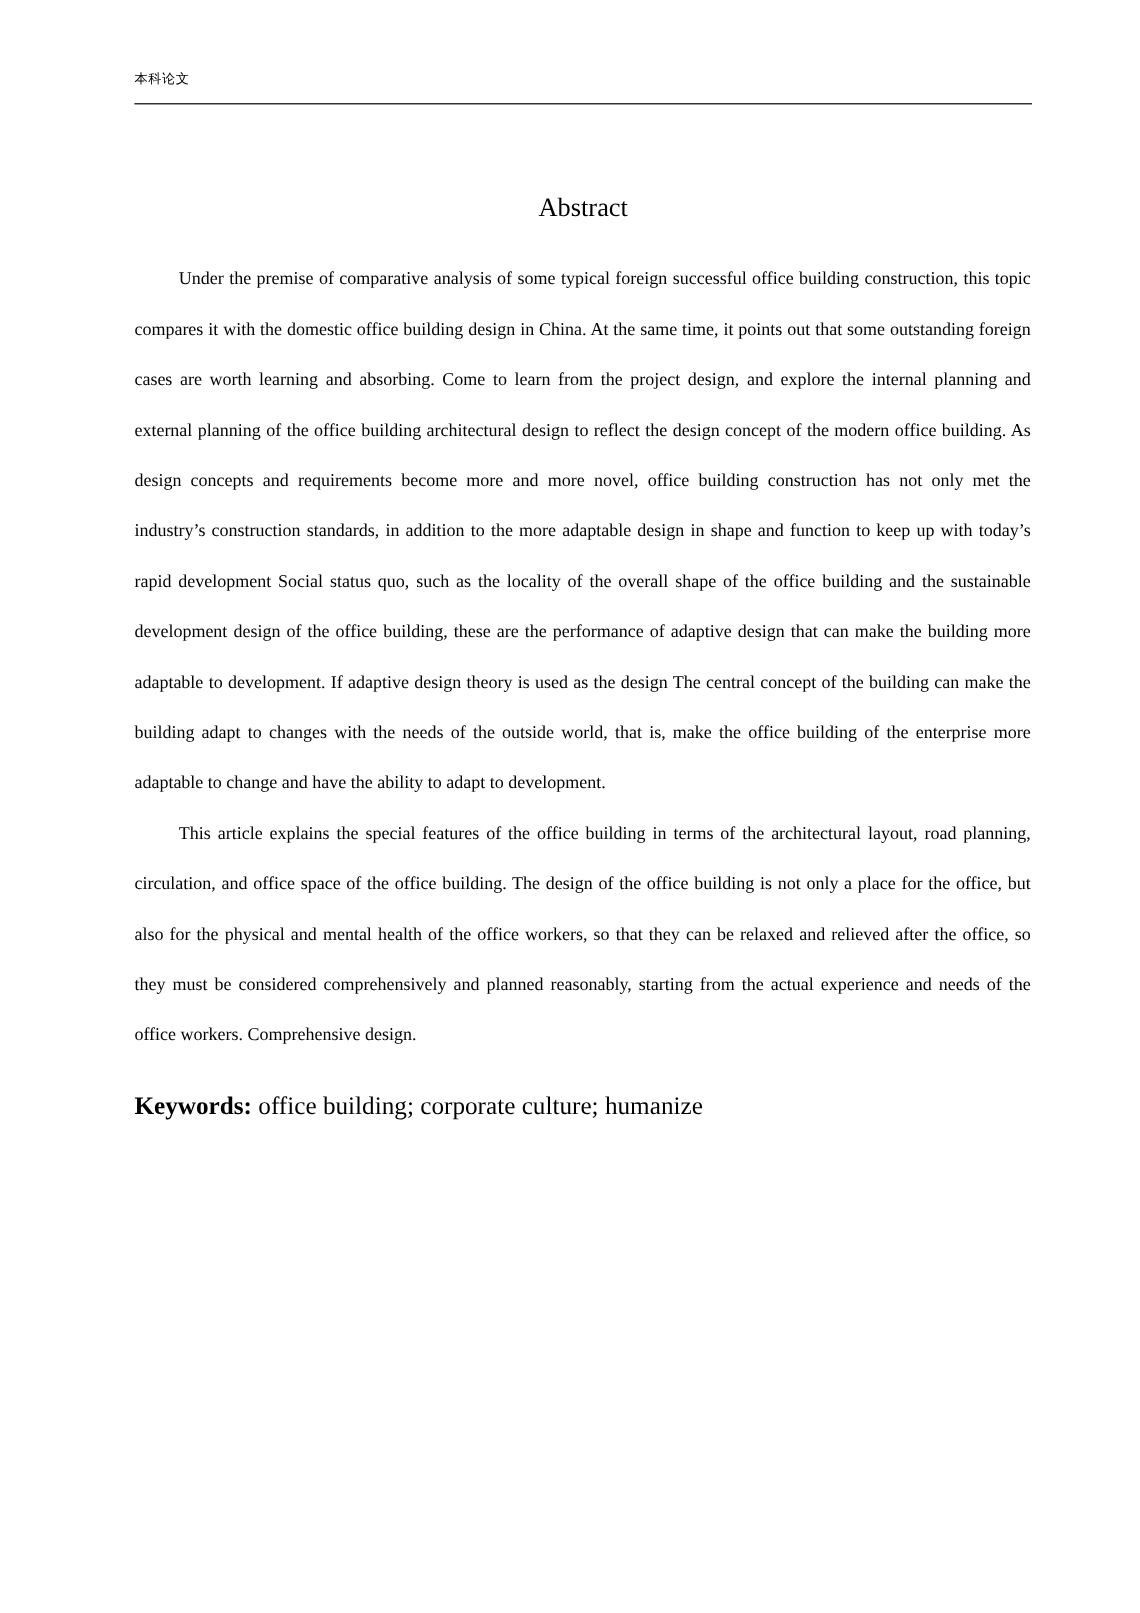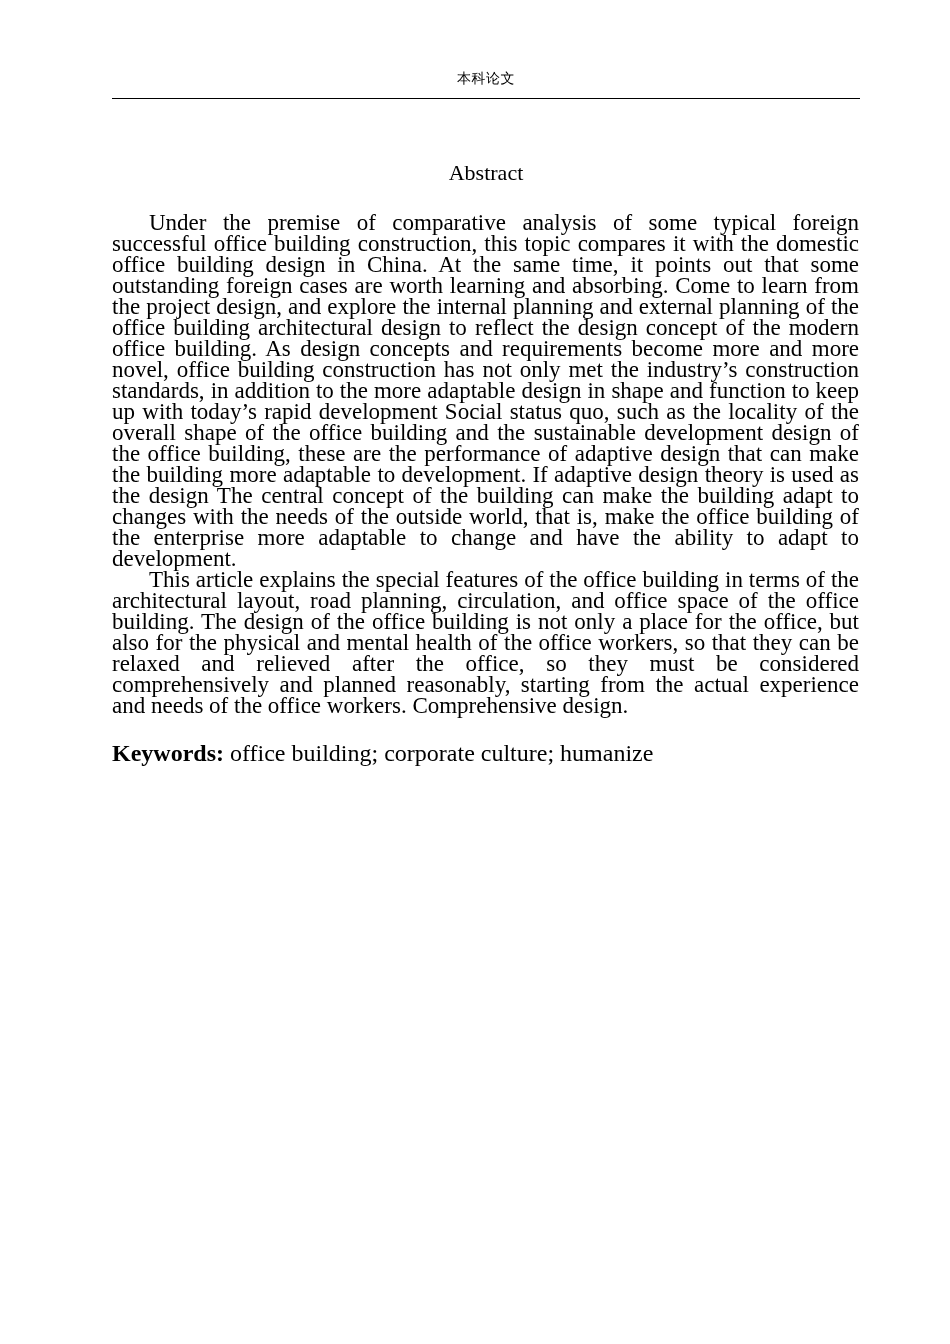--- a/index.html
+++ b/index.html
@@ -20,26 +20,24 @@
 
   
   .header-zone {
     position: absolute;
     left: 112px;
     top: 56px;
     width: 748px;
   }
   .header-text {
     font-family: "DejaVu Sans", "Liberation Sans", sans-serif;
-    font-size: 14px;
+    font-size: 11px;
     line-height: 20px;
-    text-align: center;
     color: #000000;
     letter-spacing: 0.5px;
-    margin-top: 12px;
   }
   .header-rule {
     margin-top: 10px;
     border: 0;
     border-top: 1.6px solid #000000;
     width: 100%;
     height: 0;
   }
 
   
@@ -57,32 +55,32 @@
 
   
   .body-zone {
     position: absolute;
     left: 112px;
     top: 212px;
     width: 747px;
   }
   p.para {
     margin: 0;
-    font-size: 23px;
-    line-height: 21px;
+    font-size: 15px;
+    line-height: 42px;
     text-align: justify;
     text-justify: inter-word;
     text-indent: 37px;
     hyphens: none;
     word-spacing: 0px;
   }
   .keywords {
     margin: 0;
     margin-top: 22px;
-    font-size: 24px;
+    font-size: 21px;
     line-height: 31.1px;
     text-align: left;
     text-indent: 0;
   }
   .keywords .kw-label {
     font-weight: bold;
   }
 </style>
 </head>
 <body>

